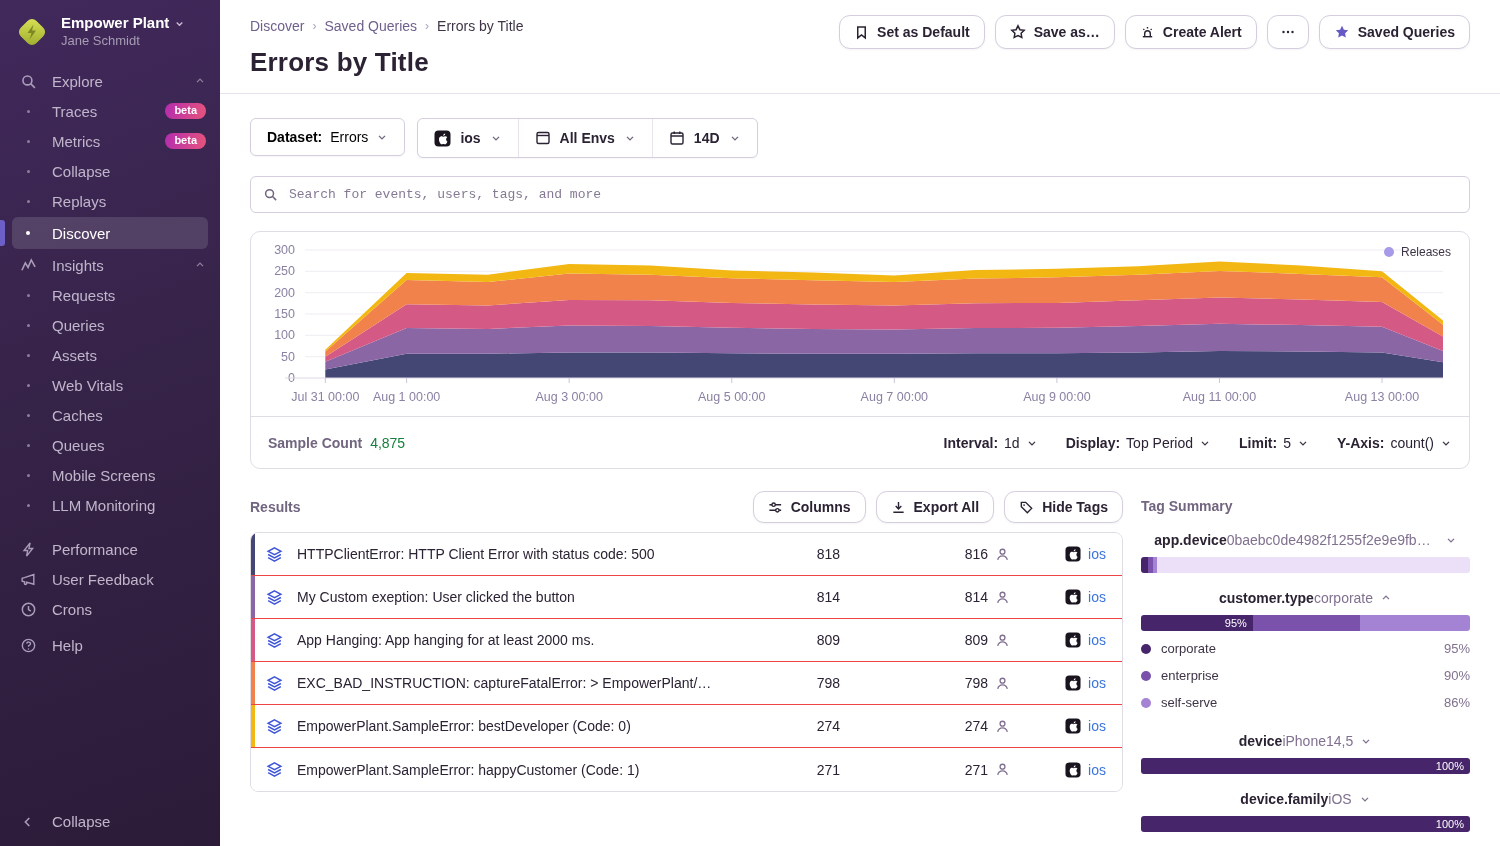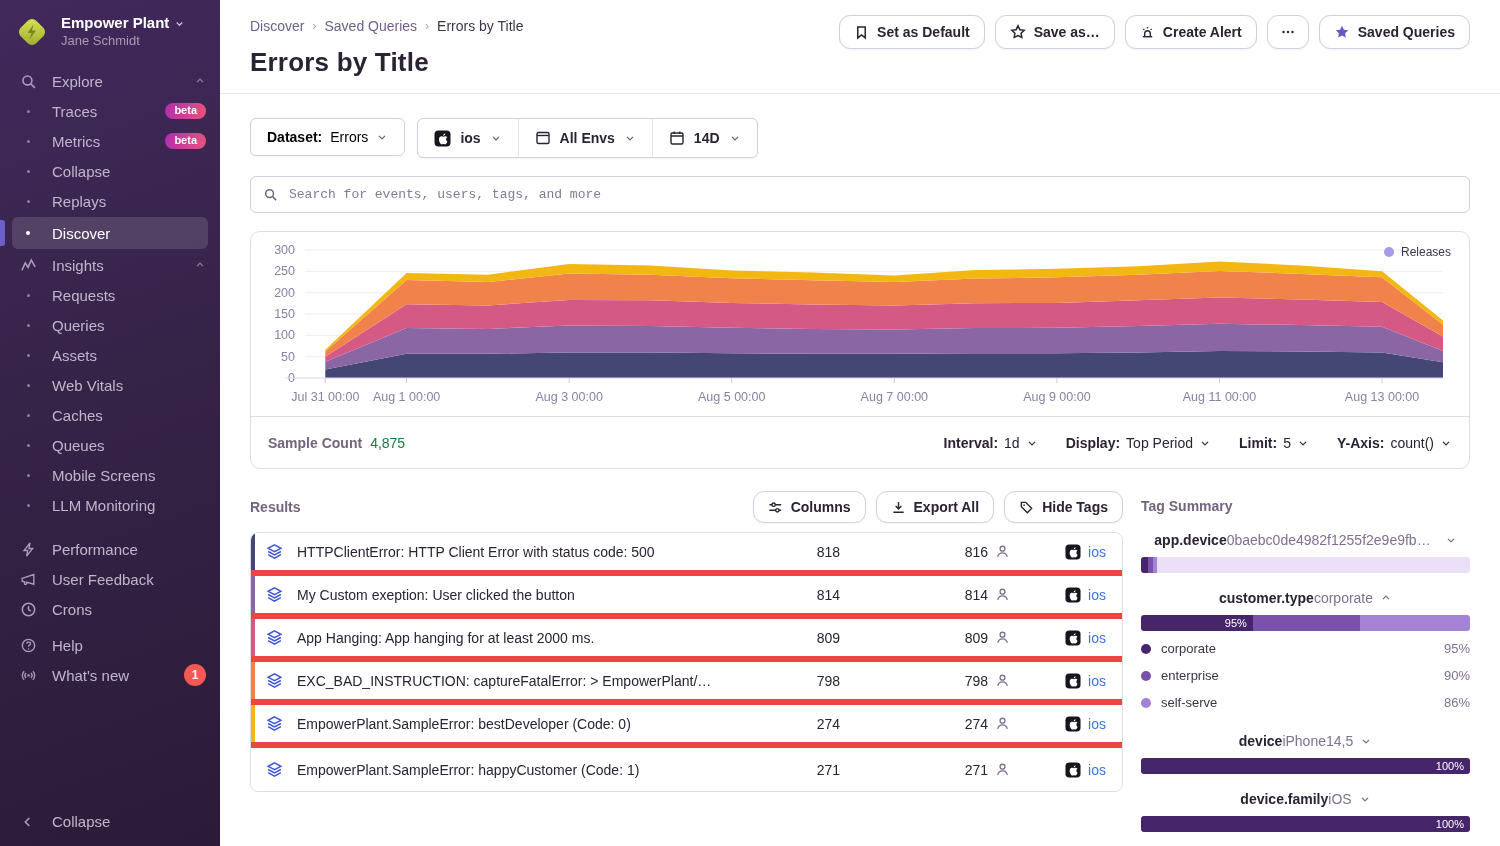--- a/index.html
+++ b/index.html
@@ -110,21 +110,21 @@
   
   .bottom { display:flex; gap:18px; }
   .results-col { flex:0 0 873px; width:873px; min-width:0; }
   .results-head { display:flex; justify-content:space-between; align-items:center; margin-bottom:9px; }
   .sec-heading { font-size:14px; font-weight:700; color:#71657f; }
   .rbtns { display:flex; gap:10px; }
 
   .table { border:1px solid #e0dce5; border-radius:8px; overflow:hidden; background:#fff; }
   .thead { display:flex; align-items:center; background:#faf9fb; border-bottom:1px solid #e0dce5; height:44px;
            color:#71657f; font-weight:700; font-size:12px; letter-spacing:0.3px; }
-  .trow { display:flex; align-items:center; height:43px; border-bottom:6px solid #ef4444; font-size:14px; position:relative; background:#fff; cursor:pointer; }
+  .trow { display:flex; align-items:center; height:43px; border-bottom:1px solid #ef4444; font-size:14px; position:relative; background:#fff; cursor:pointer; }
   .trow:last-child { border-bottom:none; }
   .c-icon { flex:0 0 46px; display:flex; justify-content:center; }
   .c-title { flex:1; min-width:0; white-space:nowrap; overflow:hidden; text-overflow:ellipsis; padding-right:12px; }
   .c-count { flex:0 0 110px; display:flex; justify-content:flex-end; align-items:center; gap:6px; }
   .c-unique { flex:0 0 170px; display:flex; justify-content:flex-end; align-items:center; gap:7px; }
   .c-project { flex:0 0 112px; display:flex; justify-content:flex-end; align-items:center; gap:7px; padding-right:16px; }
   .thead .c-count, .thead .c-unique, .thead .c-project { color:#71657f; }
   .color-strip { position:absolute; left:0; top:0; bottom:0; width:4px; }
   .proj-link { color:#3c74dd; }
   .uic { color:#80708f; display:flex; }
@@ -314,30 +314,20 @@
       <div class="nav-group tight">
         <div class="nav-item">
           <span class="ic">
             <svg width="17" height="17" viewBox="0 0 16 16" fill="none" stroke="currentColor" stroke-width="1.3">
               <circle cx="8" cy="8" r="5.8"></circle>
               <path d="M6.3 6.2c.2-1 1-1.6 1.9-1.5.9 0 1.7.7 1.7 1.6 0 1.1-1.1 1.3-1.8 2v.8"></path>
               <circle cx="8" cy="11.2" r="0.7" fill="currentColor" stroke="none"></circle>
             </svg>
           </span>
           <span class="lbl">Help</span>
-        </div>
-        <div class="nav-item">
-          <span class="ic">
-            <svg width="17" height="17" viewBox="0 0 16 16" fill="none" stroke="currentColor" stroke-width="1.3">
-              <circle cx="8" cy="8" r="1.2" fill="currentColor" stroke="none"></circle>
-              <path d="M5.7 10.3a3.3 3.3 0 0 1 0-4.6M10.3 5.7a3.3 3.3 0 0 1 0 4.6M3.9 12.1a5.8 5.8 0 0 1 0-8.2M12.1 3.9a5.8 5.8 0 0 1 0 8.2"></path>
-            </svg>
-          </span>
-          <span class="lbl">What's new</span>
-          <span class="badge-count">1</span>
         </div>
       </div>
     </nav>
   <div class="collapse-row">
     <span class="ic">
       <svg width="14" height="14" viewBox="0 0 16 16" fill="none" stroke="currentColor" stroke-width="1.8">
           <path d="M9.5 3.5 5 8l4.5 4.5"></path>
         </svg>
     </span>
     <span>Collapse</span>

